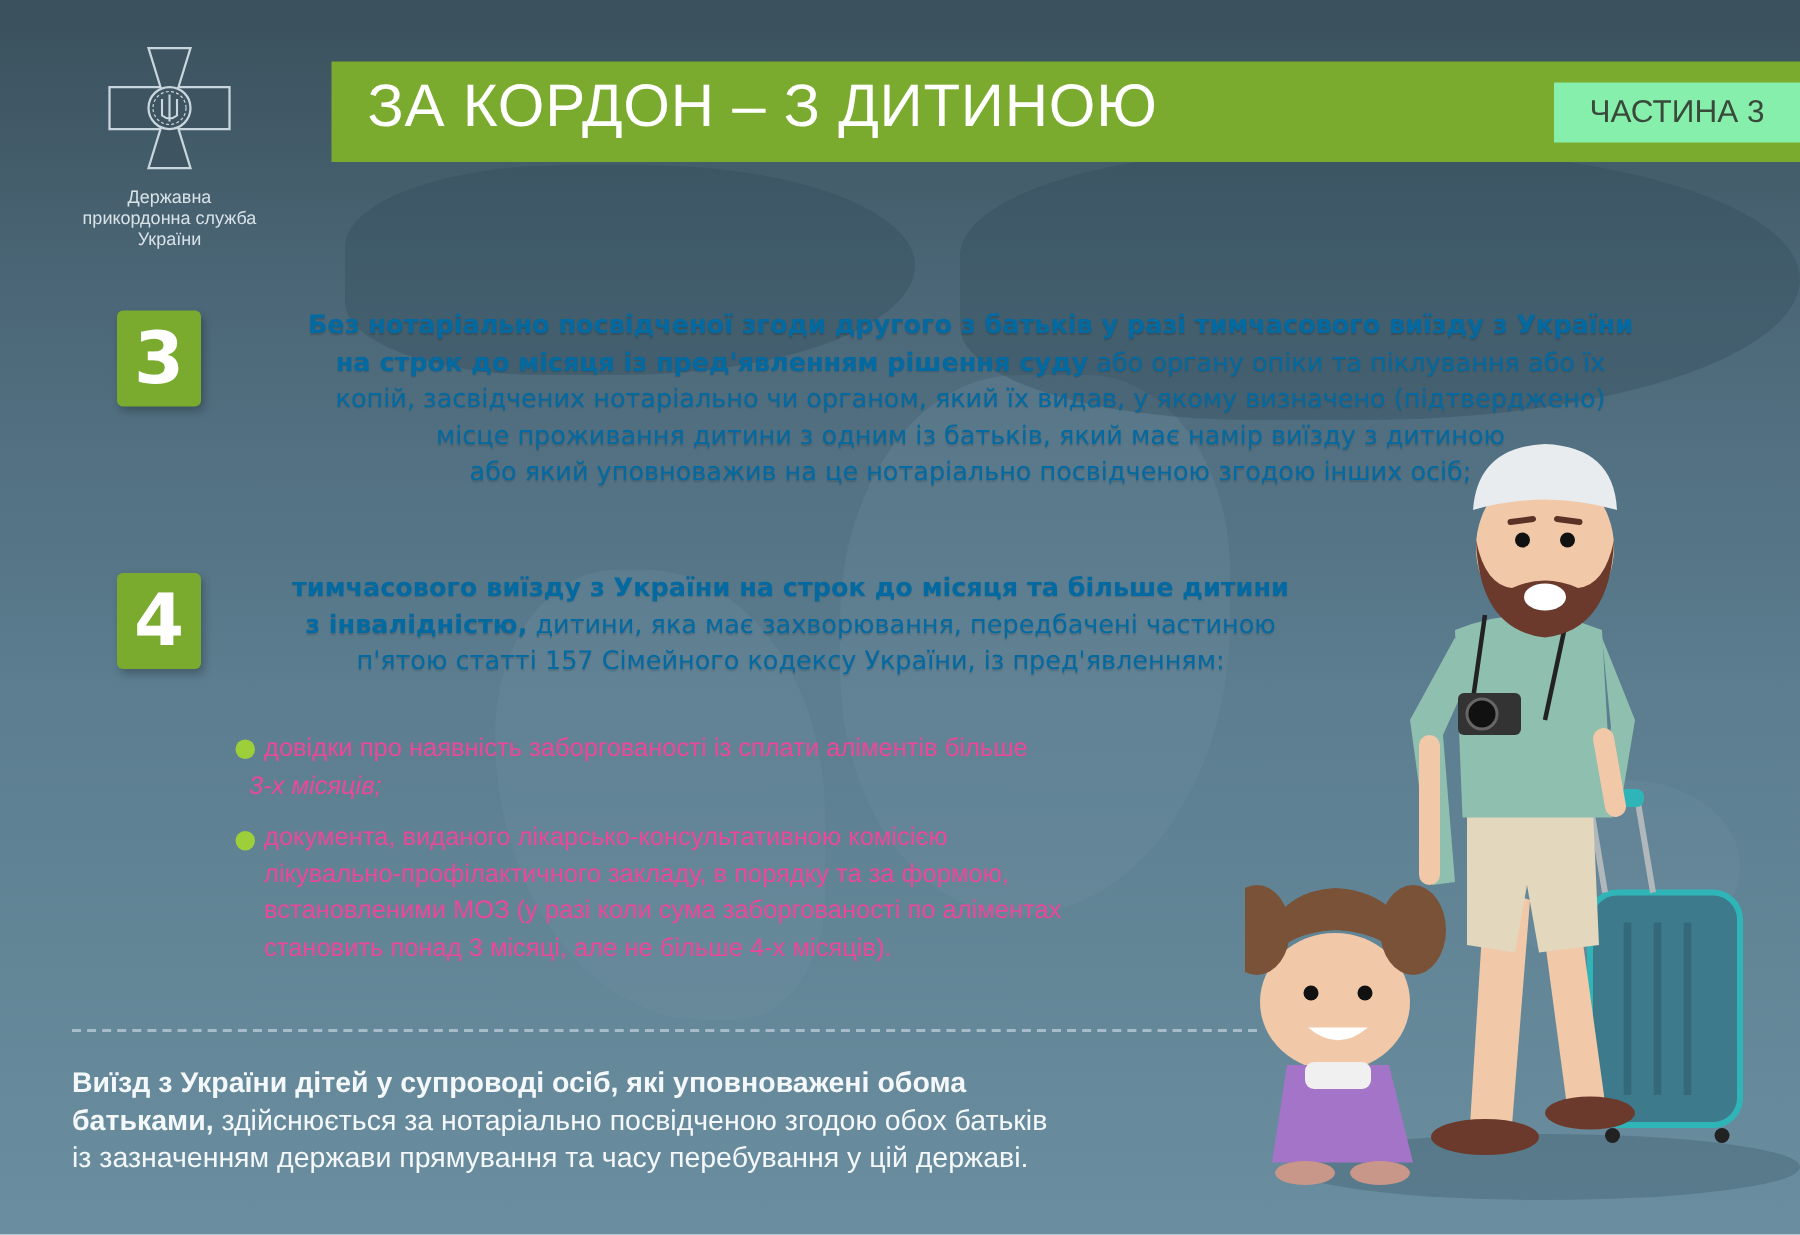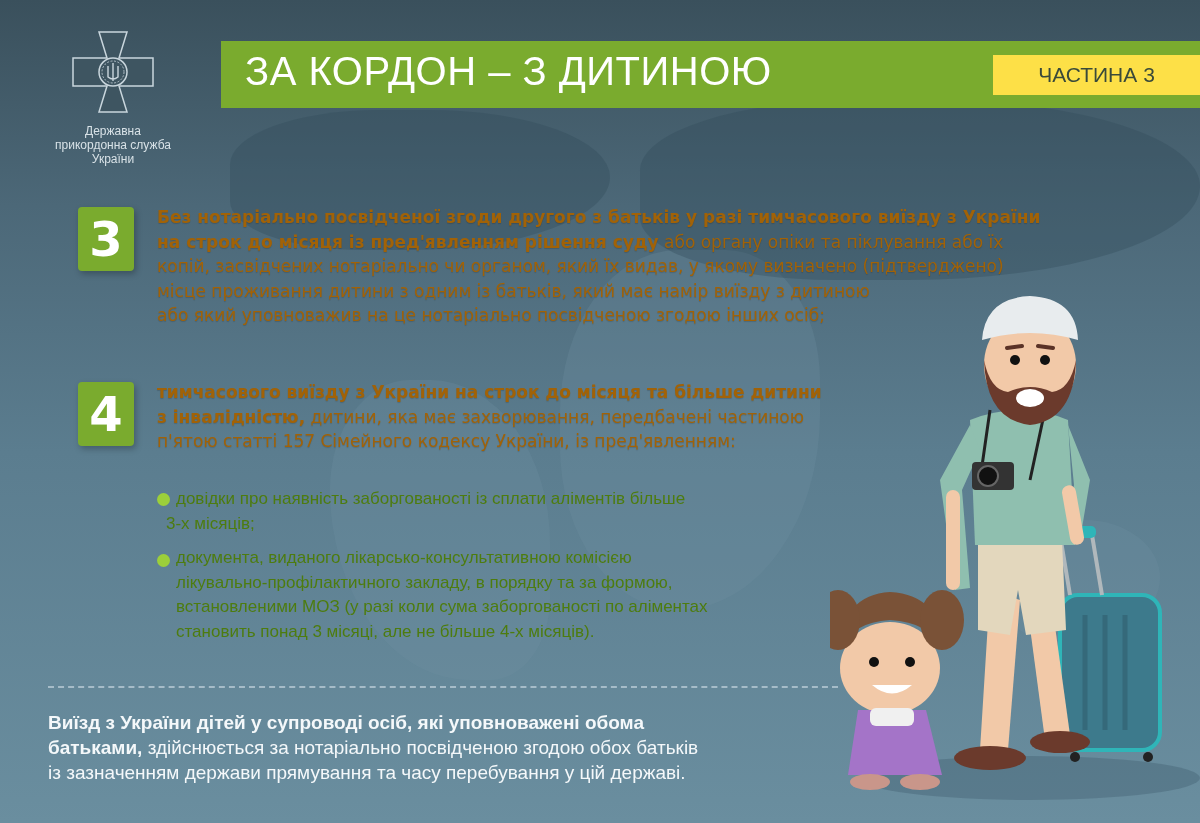--- a/index.html
+++ b/index.html
@@ -21,39 +21,40 @@
   .header-bar {
     position: absolute; left: 221px; top: 41px; width: 979px; height: 67px;
     background: #7aab2e;
   }
   .header-title {
     position: absolute; left: 24px; top: 8px;
     font-family: "Liberation Sans", sans-serif;
     font-size: 40px; font-weight: 400; color: #ffffff; letter-spacing: 0.5px;
   }
   .part-badge {
-    position: absolute; right: 0; top: 14px; width: 207px; height: 40px;
-    background: #fde047; color: #3a4a3a;
+    position: absolute; right: 0; top: 14px; width: 164px; height: 40px;
+    background: #86efac; color: #3a4a3a;
     font-family: "Liberation Sans", sans-serif; font-size: 21px;
     display: flex; align-items: center; justify-content: center;
   }
 
   .num-badge {
     position: absolute; width: 56px; height: 64px; background: #7aab2e;
     border-radius: 4px; box-shadow: 2px 3px 6px rgba(0,0,0,0.25);
     display: flex; align-items: center; justify-content: center;
     font-family: "DejaVu Sans", sans-serif; font-weight: bold; font-size: 48px; color: #fff;
   }
   .block-text {
-    position: absolute; font-size: 17px; line-height: 24.5px; color: #a16207;
+    position: absolute; font-size: 17px; line-height: 24.5px; color: #0369a1;
     text-shadow: 0 1px 1px rgba(0,0,0,0.15);
+    text-align: center;
   }
   .block-text b { font-weight: bold; }
 
-  .bullet { position: absolute; font-size: 17px; line-height: 24.5px; color: #4d7c0f; font-family: "Liberation Sans", sans-serif; }
+  .bullet { position: absolute; font-size: 17px; line-height: 24.5px; color: #ec4899; font-family: "Liberation Sans", sans-serif; }
   .bullet-dot {
     position: absolute; width: 13px; height: 13px; border-radius: 50%;
     background: #9ccf3a;
   }
 
   .divider {
     position: absolute; left: 48px; top: 686px; width: 790px; height: 0;
     border-top: 2px dashed rgba(220,232,238,0.55);
   }
   .footer-text {
@@ -103,21 +104,21 @@
 <div class="num-badge" style="left:78px;top:382px;">4</div>
 <div class="block-text" style="left:157px;top:380px;width:740px;">
   <div><b>тимчасового виїзду з України на строк до місяця та більше дитини</b><span></span></div>
   <div><b>з інвалідністю,</b><span> дитини, яка має захворювання, передбачені частиною</span></div>
   <div><b></b><span>п'ятою статті 157 Сімейного кодексу України, із пред'явленням:</span></div>
 </div>
 
 <div class="bullet-dot" style="left:157px;top:493px;"></div>
 <div class="bullet" style="left:176px;top:487px;width:680px;">
   <div>довідки про наявність заборгованості із сплати аліментів більше</div>
-  <div style="padding-left:-10px;margin-left:-10px;">3-х місяців;</div>
+  <div style="padding-left:-10px;margin-left:-10px;font-style:italic;">3-х місяців;</div>
 </div>
 
 <div class="bullet-dot" style="left:157px;top:554px;"></div>
 <div class="bullet" style="left:176px;top:546px;width:680px;">
   <div>документа, виданого лікарсько-консультативною комісією</div>
   <div>лікувально-профілактичного закладу, в порядку та за формою,</div>
   <div>встановленими МОЗ (у разі коли сума заборгованості по аліментах</div>
   <div>становить понад 3 місяці, але не більше 4-х місяців).</div>
 </div>
 

